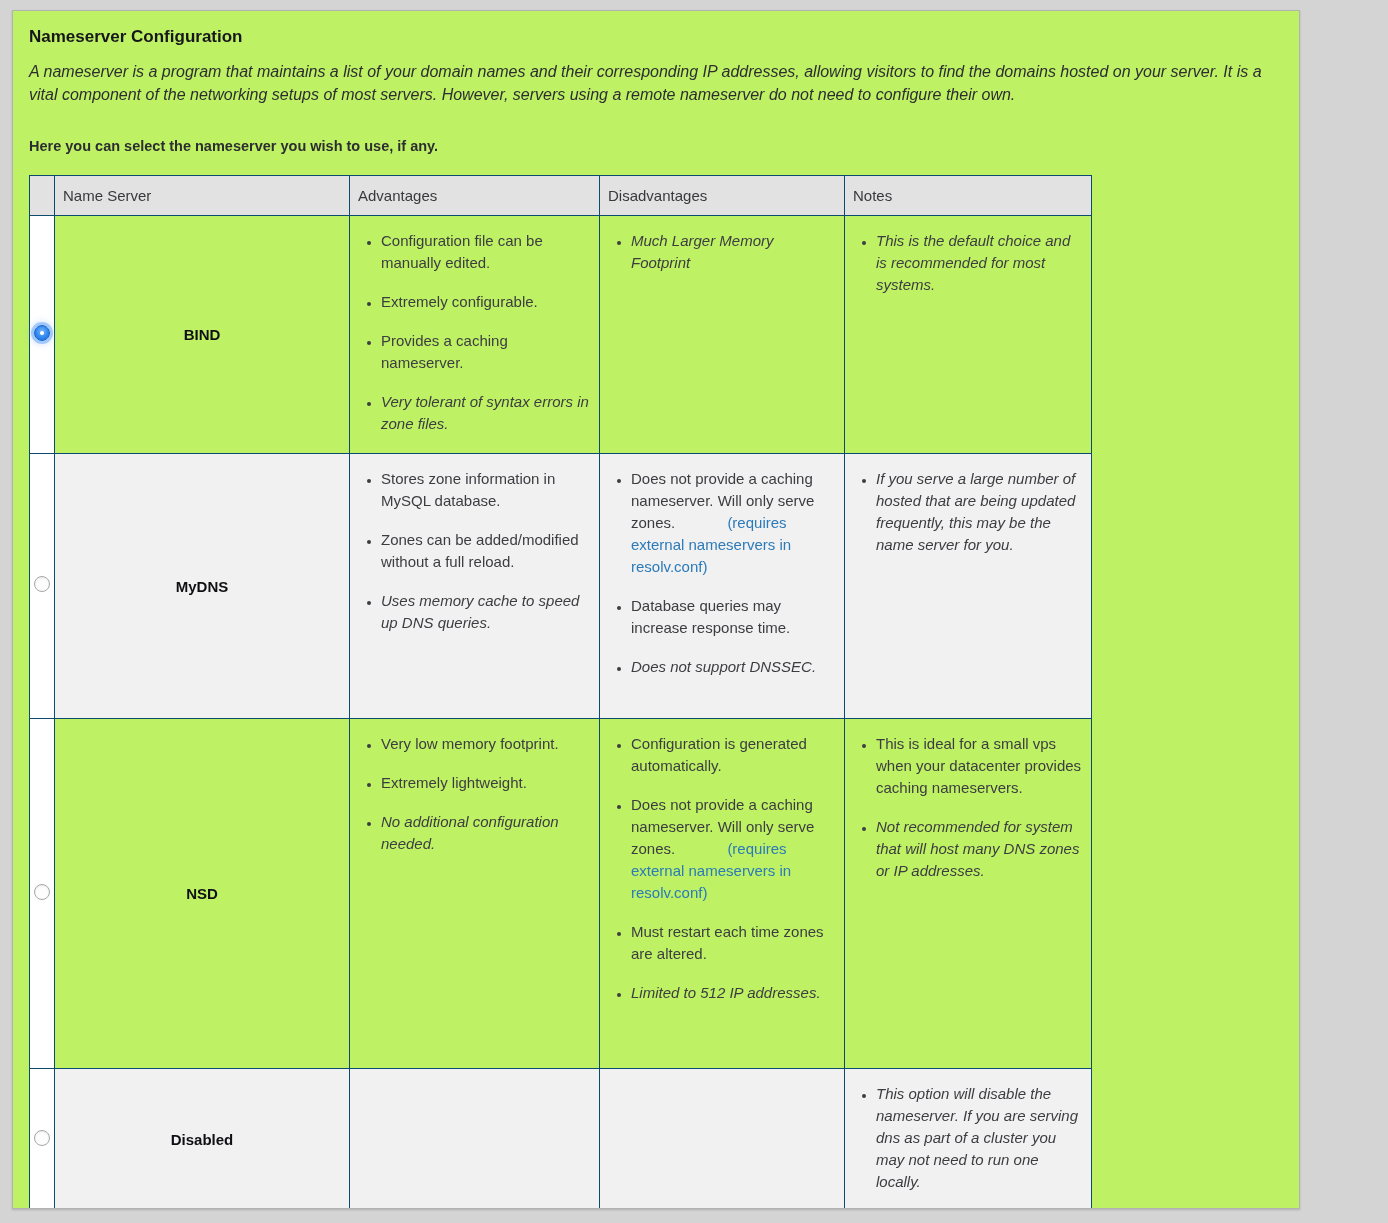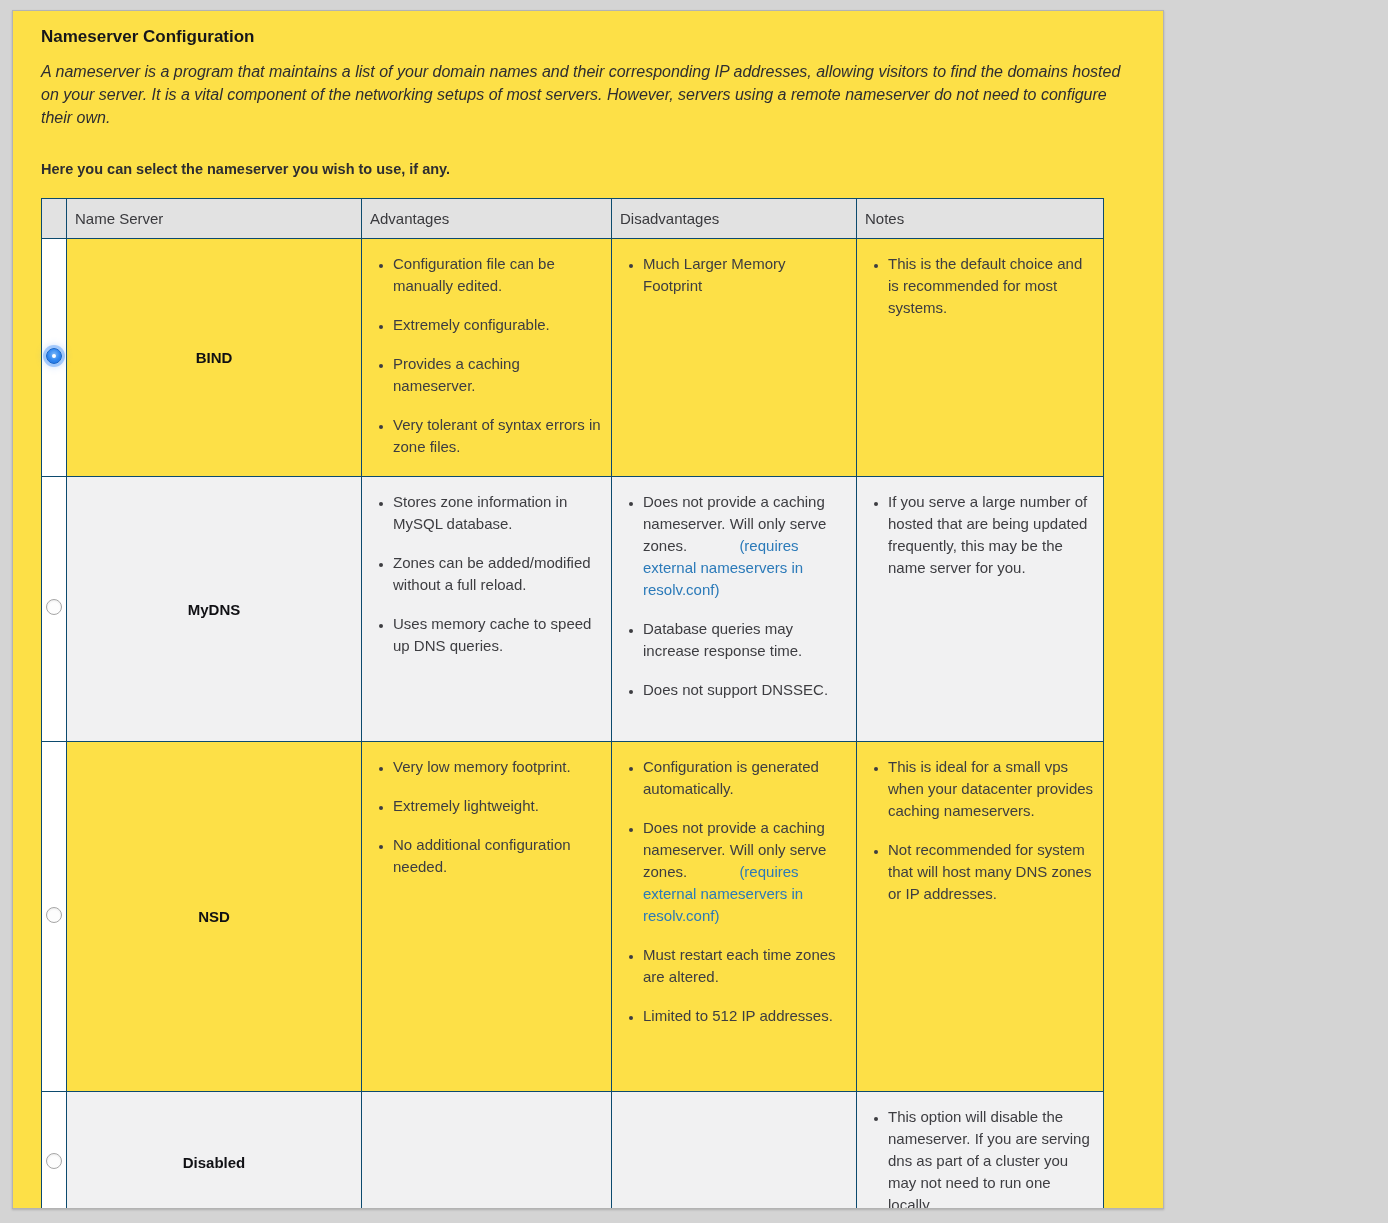--- a/index.html
+++ b/index.html
@@ -6,26 +6,26 @@
   body{
     width:1388px;height:1223px;
     background:#d4d4d4;
     font-family:"Liberation Sans", sans-serif;
     -webkit-font-smoothing:antialiased;
     position:relative;
   }
   .panel{
     position:absolute;
     left:12px;top:10px;
-    width:1152px;height:1199px;
+    width:1288px;height:1199px;
     box-sizing:border-box;
-    background:#fde047;
+    background:#bef264;
     border:1px solid #b3b3b3;
     box-shadow:0 1px 2px rgba(0,0,0,.18);
-    padding:16px 28px;
+    padding:16px 16px;
     overflow:hidden;
   }
   .page-title{
     font-size:17px;
     font-weight:700;
     color:#16161b;
     margin:0 0 13px 0;
   }
   .intro{
     font-style:italic;
@@ -86,21 +86,21 @@
     padding:14px 8px 14px 31px;
     list-style:disc outside;
   }
   td.list-cell li{
     font-size:15px;
     line-height:22px;
     color:#3d3d41;
     margin:0 0 17px 0;
   }
   td.list-cell li::marker{color:#3d3d41;font-size:12px;}
-  td.list-cell li:last-child{margin-bottom:0;}
+  td.list-cell li:last-child{margin-bottom:0;font-style:italic;}
   a.link{color:#2b7ab9;text-decoration:none;cursor:pointer;margin-left:48px;}
   .radio{
     display:inline-block;
     position:relative;
     width:14px;height:14px;
     border-radius:50%;
     background:#fdfdfd;
     border:1px solid #a6a6a6;
     box-shadow:inset 0 1px 2px rgba(0,0,0,.07);
     cursor:pointer;

